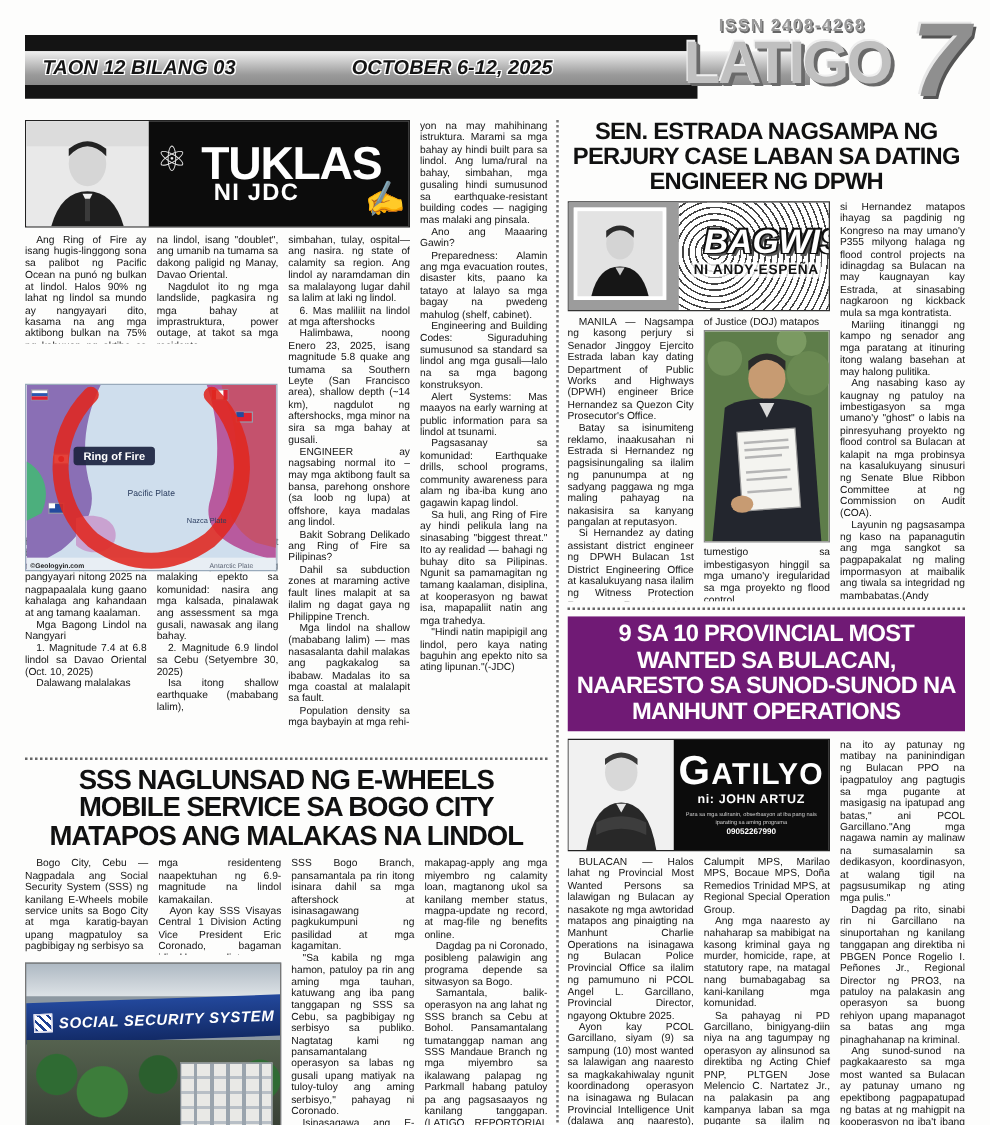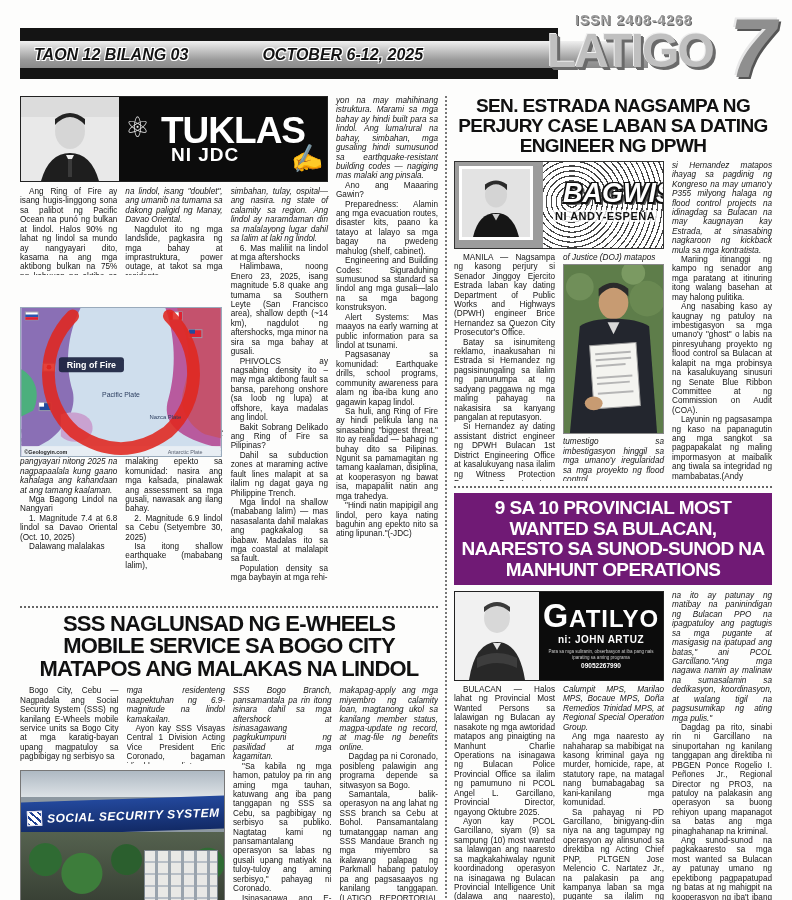--- a/index.html
+++ b/index.html
@@ -7,39 +7,39 @@
   .page { width:792px; height:900px; background:#fdfdfc; margin:0 auto; padding:28px 20px 4px 20px; overflow:hidden; position:relative; color:#111; }
 
   
   .masthead { position:relative; height:64px; }
   .bar-top { position:absolute; top:0; left:0; width:538px; height:13px; background:#141414; }
   .bar-gray { position:absolute; top:13px; left:0; width:628px; height:27px; background:linear-gradient(#f0f0f0,#9a9a9a 70%,#8a8a8a); display:flex; align-items:center; }
   .bar-bot { position:absolute; top:40px; left:0; width:538px; height:11px; background:#141414; }
   .mast-text { font-weight:900; font-style:italic; font-size:16px; letter-spacing:0px; color:#141414;
     text-shadow:-1px -1px 0 #fff,1px -1px 0 #fff,-1px 1px 0 #fff,1px 1px 0 #fff; white-space:nowrap; }
   .issue { margin-left:14px; }
-  .mdate { margin-left:74px; }
+  .mdate { margin-left:93px; }
   .logo-block { position:absolute; right:0; top:-16px; width:225px; height:80px; text-align:left; }
   .issn { font-weight:900; font-size:14px; color:#9a9a9a; letter-spacing:1px;
     text-shadow:-1px -1px 0 #fff,1px 1px 0 #666; margin-left:28px; }
   .latigo { font-weight:900; font-size:48px; line-height:0.95; letter-spacing:-2px; color:#c0c0c0;
     text-shadow:-1px -1px 0 #efefef, 2px 2px 0 #6a6a6a, 3px 3px 0 #6a6a6a; }
   .seven { position:absolute; right:-4px; top:-6px; font-size:84px; line-height:1; font-weight:900; font-style:italic; color:#8f8f8f;
     text-shadow:-2px -2px 0 #e8e8e8, 2px 2px 0 #555; }
 
   
   .main { display:flex; margin-top:4px; }
   .left-region { width:418px; }
   .right-region { flex:1; border-left:2px dotted #777; margin-left:7px; padding-left:7px; }
   .h-div { border-top:2px dotted #666; margin:5px 0; }
 
   
   .txt { font-size:8.2px; line-height:1.15; text-align:justify; color:#151515; }
   .txt p { margin:0; text-indent:9px; }
-  .cont > p:first-child { text-indent:0;font-style:italic; }
+  .cont > p:first-child { text-indent:0; }
 
   
   .a1 { height:505px; overflow:hidden; display:flex; gap:8px; }
   .a1-left { width:308px; position:relative; }
   .a1-col4 { flex:1; }
   .a1-headline { font-weight:900; font-size:24px; letter-spacing:-1px; line-height:1.05; text-align:center; margin:1px 0 6px 0; white-space:nowrap; }
   .jdc-banner { height:86px; display:flex; margin-bottom:5px; border:1px solid #222; }
   .jdc-photo { width:98px; flex:none; background:#ececec; }
   .jdc-black { flex:1; background:#0c0c0c; color:#fff; position:relative; overflow:hidden; }
   .jdc-title { font-weight:700; font-size:37px; letter-spacing:-1px; line-height:0.95; position:absolute; top:16px; left:42px; }
@@ -179,21 +179,21 @@
                   <p>pati Indonesia, ngunit kalaunan ay binawi.</p>
                   <p>May patunay ng malaking epekto sa komunidad: nasira ang mga kalsada, pinalawak ang assessment sa mga gusali, nawasak ang ilang bahay.</p>
                   <p>2. Magnitude 6.9 lindol sa Cebu (Setyembre 30, 2025)</p>
                   <p>Isa itong shallow earthquake (mababang lalim),</p>
                 </div>
             </div>
             <div class="c txt cont">
                 <p>simbahan, tulay, ospital—ang nasira. ng state of calamity sa region. Ang lindol ay naramdaman din sa malalayong lugar dahil sa lalim at laki ng lindol.</p>
                 <p>6. Mas maliliit na lindol at mga aftershocks</p>
                 <p>Halimbawa, noong Enero 23, 2025, isang magnitude 5.8 quake ang tumama sa Southern Leyte (San Francisco area), shallow depth (~14 km), nagdulot ng aftershocks, mga minor na sira sa mga bahay at gusali.</p>
-                <p>PHIVOLCS ay nagsabing density ito – may mga aktibong fault sa bansa, parehong onshore (sa loob ng lupa) at offshore, kaya madalas ang lindol.</p>
+                <p>ENGINEER ay nagsabing normal ito – may mga aktibong fault sa bansa, parehong onshore (sa loob ng lupa) at offshore, kaya madalas ang lindol.</p>
                 <p>Bakit Sobrang Delikado ang Ring of Fire sa Pilipinas?</p>
                 <p>Dahil sa subduction zones at maraming active fault lines malapit at sa ilalim ng dagat gaya ng Philippine Trench.</p>
                 <p>Mga lindol na shallow (mababang lalim) — mas nasasalanta dahil malakas ang pagkakalog sa ibabaw. Madalas ito sa mga coastal at malalapit sa fault.</p>
                 <p>Population density sa mga baybayin at mga rehi-</p>
               </div>
           </div>
 
           <svg class="rof-map" viewBox="0 0 202 150">
             <rect width="202" height="150" fill="#cfdeed"></rect>
             <path d="M0,0 L60,0 C46,28 44,58 52,84 C56,102 46,120 28,134 L0,150 Z" fill="#8a6fb5"></path>

